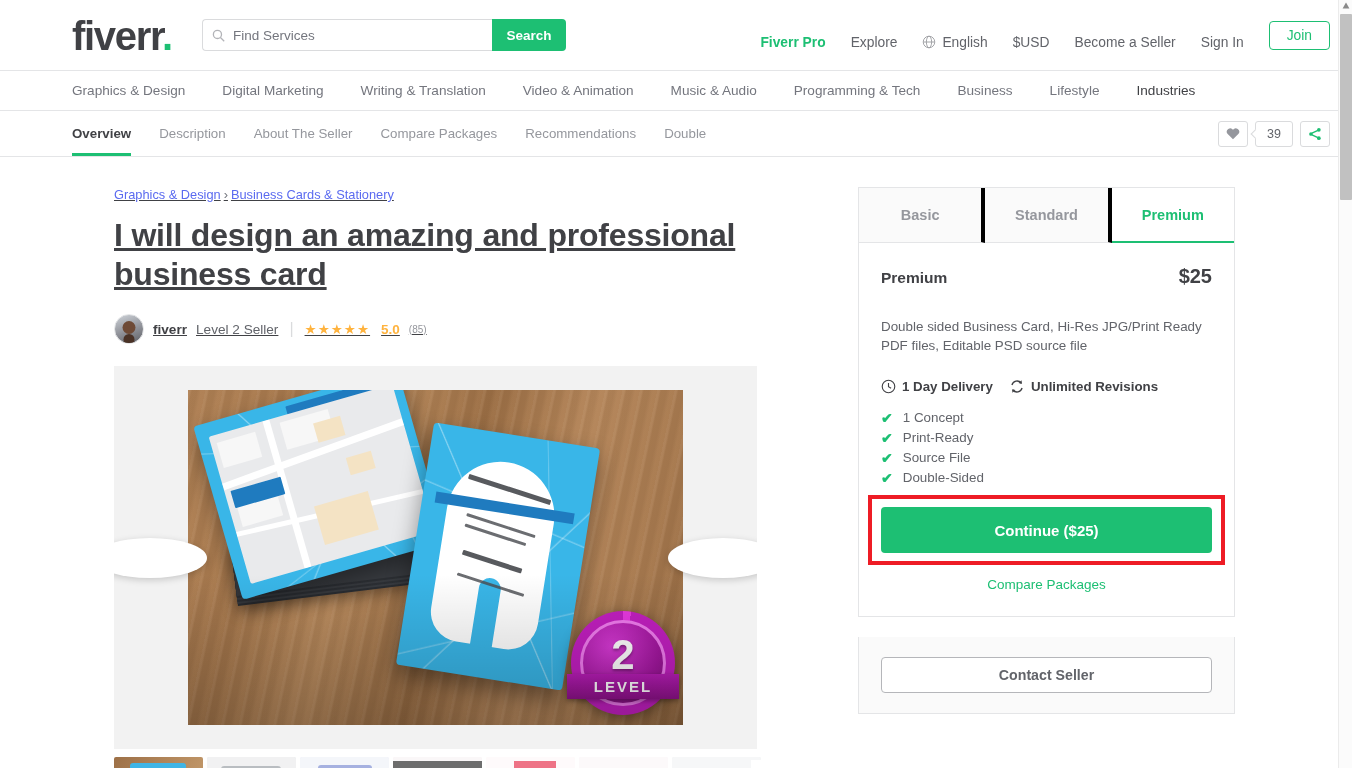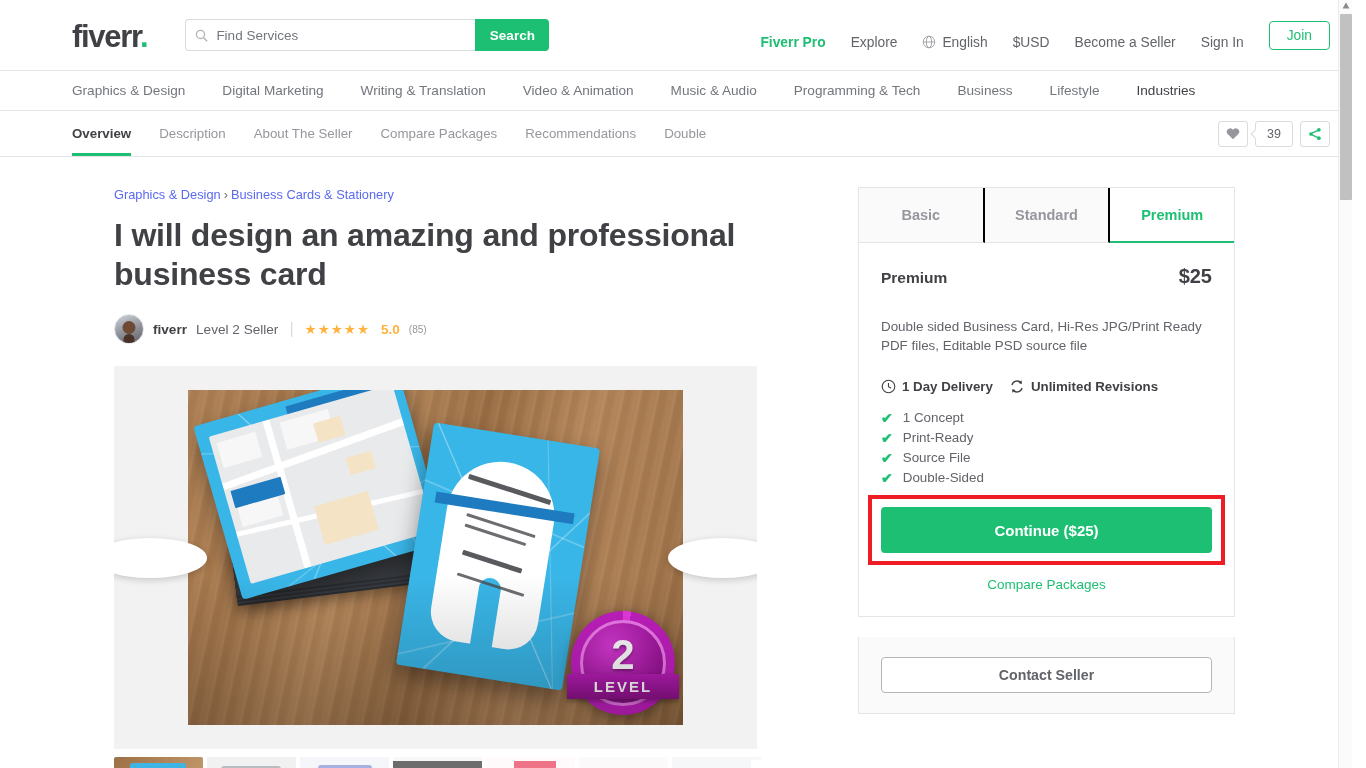--- a/index.html
+++ b/index.html
@@ -14,22 +14,22 @@
   .page { width: 1352px; height: 768px; position: relative; overflow: hidden; }
 
   
   .header {
     height: 71px; border-bottom: 1px solid #e4e5e7;
     display: flex; align-items: center; padding: 0 22px 0 72px;
     background: #fff;
   }
   .logo {
     font-family: "Liberation Sans", sans-serif;
-    font-size: 31px; font-weight: bold; letter-spacing: -1.3px;
-    color: #404145; margin-right: 38px; line-height: 1;
+    font-size: 40px; font-weight: bold; letter-spacing: -1.3px;
+    color: #404145; margin-right: 30px; line-height: 1;
     position: relative; top: 1px;
   }
   .logo .dot { color: #1dbf73; }
 
   .search-wrap { display: flex; height: 32px; margin-right: auto; }
   .search-box {
     width: 290px; height: 32px;
     border: 1px solid #dadbdd; border-right: none;
     border-radius: 4px 0 0 4px;
     display: flex; align-items: center; padding: 0 9px;
@@ -103,21 +103,21 @@
     content: ""; position: absolute; left: -4px; top: 50%;
     width: 6px; height: 6px; background: #fff;
     border-left: 1px solid #dadbdd; border-bottom: 1px solid #dadbdd;
     transform: translateY(-50%) rotate(45deg);
   }
 
   
   .content {
     display: flex; gap: 0; padding: 30px 0 0 0; height: calc(768px - 158px);
   }
-  .left { width: 748px; padding-left: 114px; }
+  .left { width: 748px; padding-left: 114px; text-decoration: underline; }
   .right { width: 604px; padding-left: 110px; }
 
   .crumbs { font-size: 12.8px; color: #5a6af0; margin-bottom: 14px; }
   .crumbs a { color: #5a6af0; text-decoration: none; }
   .crumbs .sep { color: #74767e; margin: 0 3px; }
 
   .gig-title {
     font-size: 32px; font-weight: bold; color: #404145;
     line-height: 1.22; letter-spacing: -0.2px; max-width: 625px;
     margin-bottom: 20px;
@@ -238,21 +238,21 @@
 
   
   .pkg {
     width: 377px; border: 1px solid #e4e5e7; background: #fff;
   }
   .pkgtabs { display: flex; height: 55px; }
   .pkgtab {
     flex: 1; display: flex; align-items: center; justify-content: center;
     font-size: 14.5px; font-weight: bold; color: #95979d;
     background: #fafafa; border-bottom: 1px solid #e4e5e7; cursor: pointer;
-    border-right: 2px solid #000000;
+    border-right: 4px solid #000000;
   }
   .pkgtab:last-child { border-right: none; }
   .pkgtab.active {
     background: #fff; color: #1dbf73; border-bottom: 2px solid #1dbf73;
   }
   .pkgbody { padding: 22px 22px 24px 22px; }
   .pkgrow1 { display: flex; justify-content: space-between; align-items: baseline; }
   .pkgname { font-size: 15.5px; font-weight: bold; color: #404145; }
   .pkgprice { font-size: 20px; font-weight: bold; color: #404145; }
   .pkgdesc { font-size: 13.4px; color: #62646a; line-height: 1.42; margin-top: 29px; }

